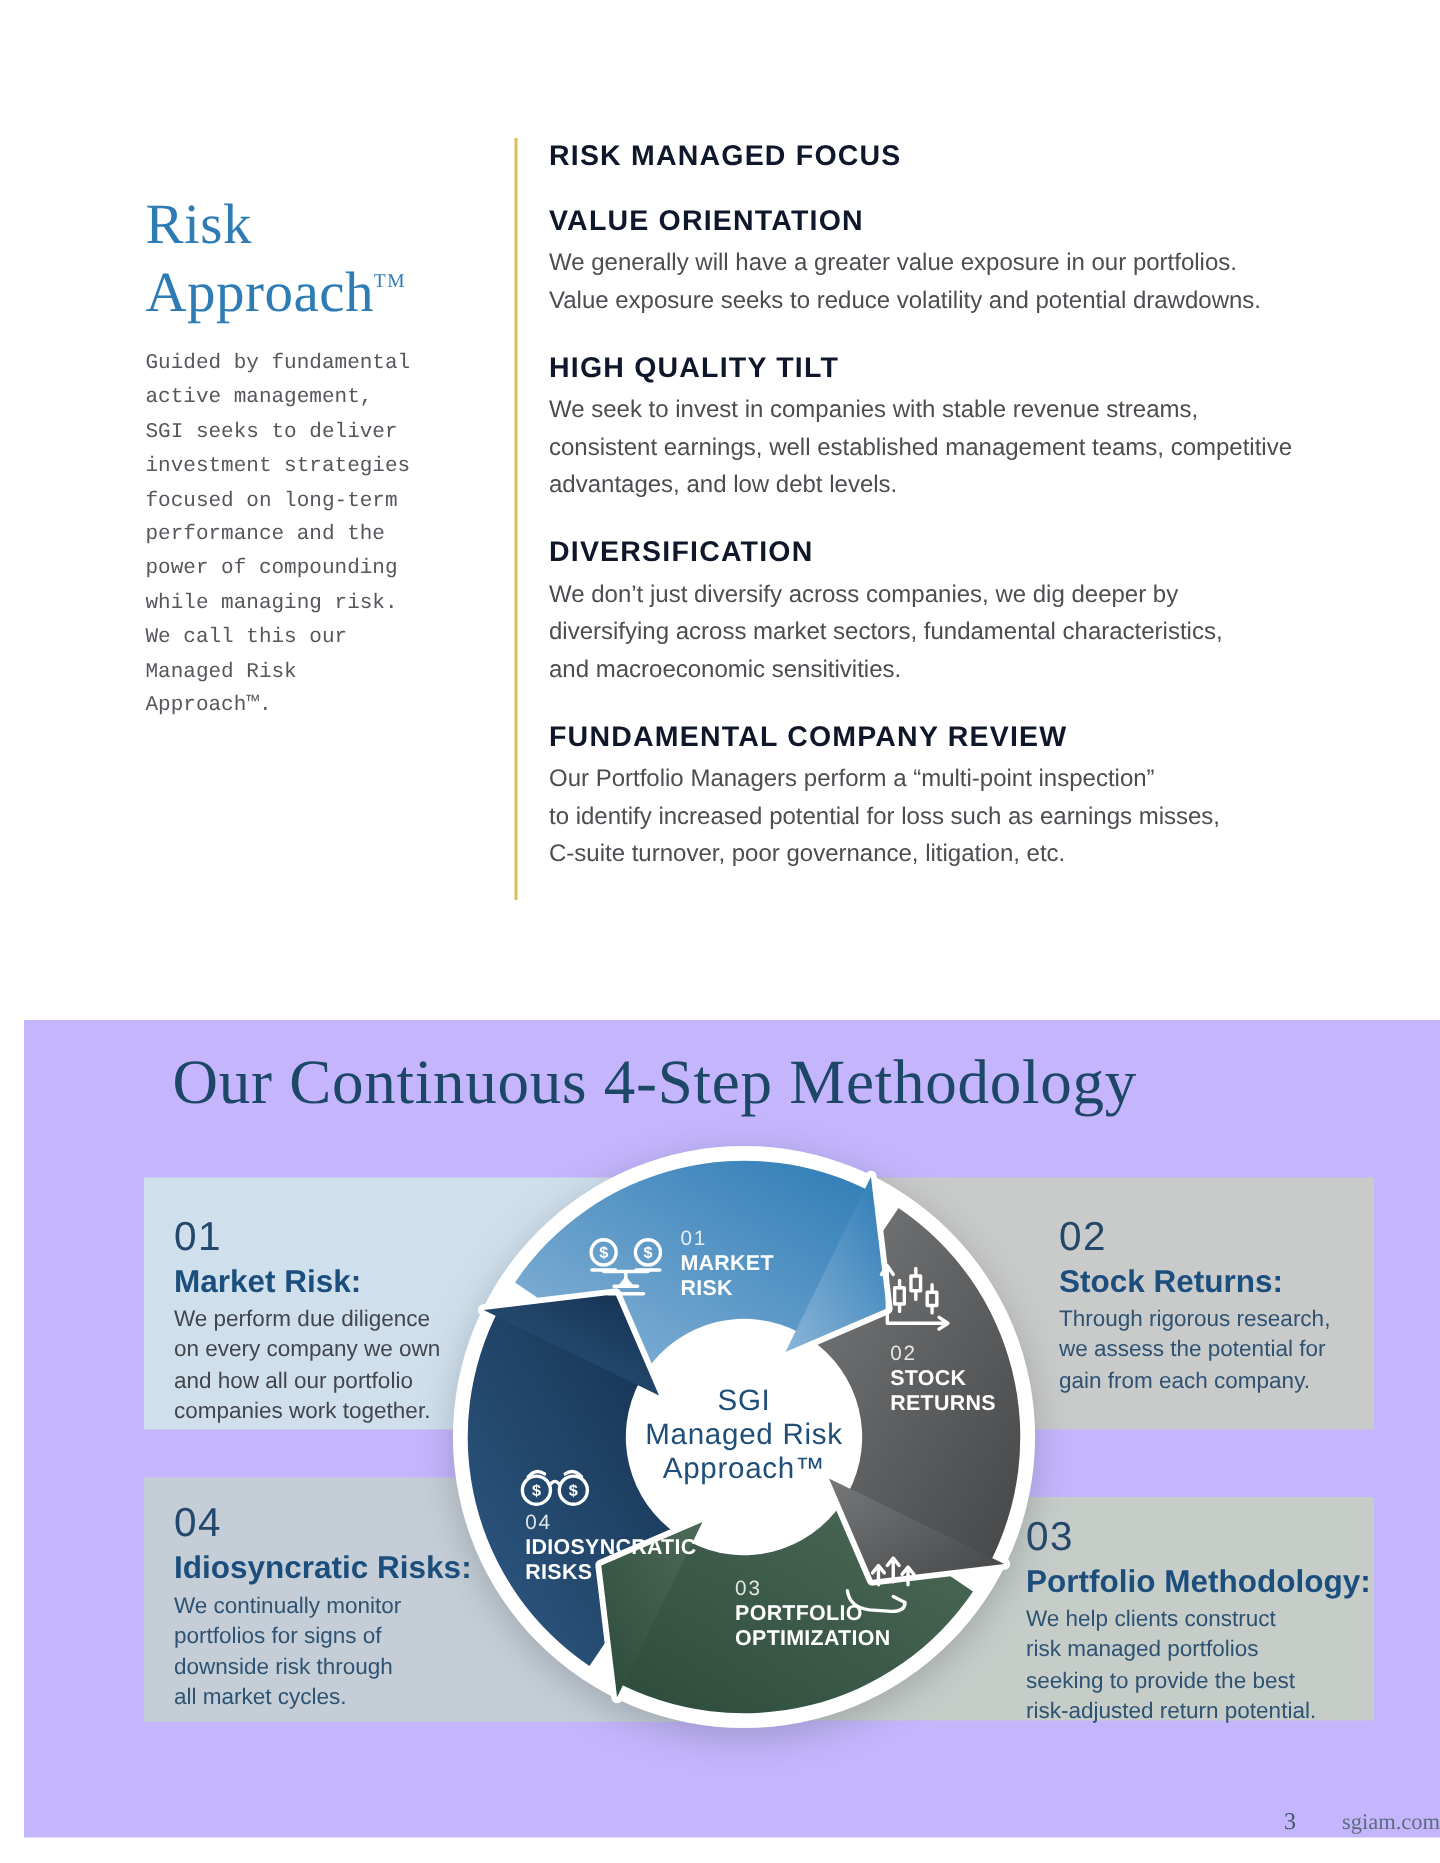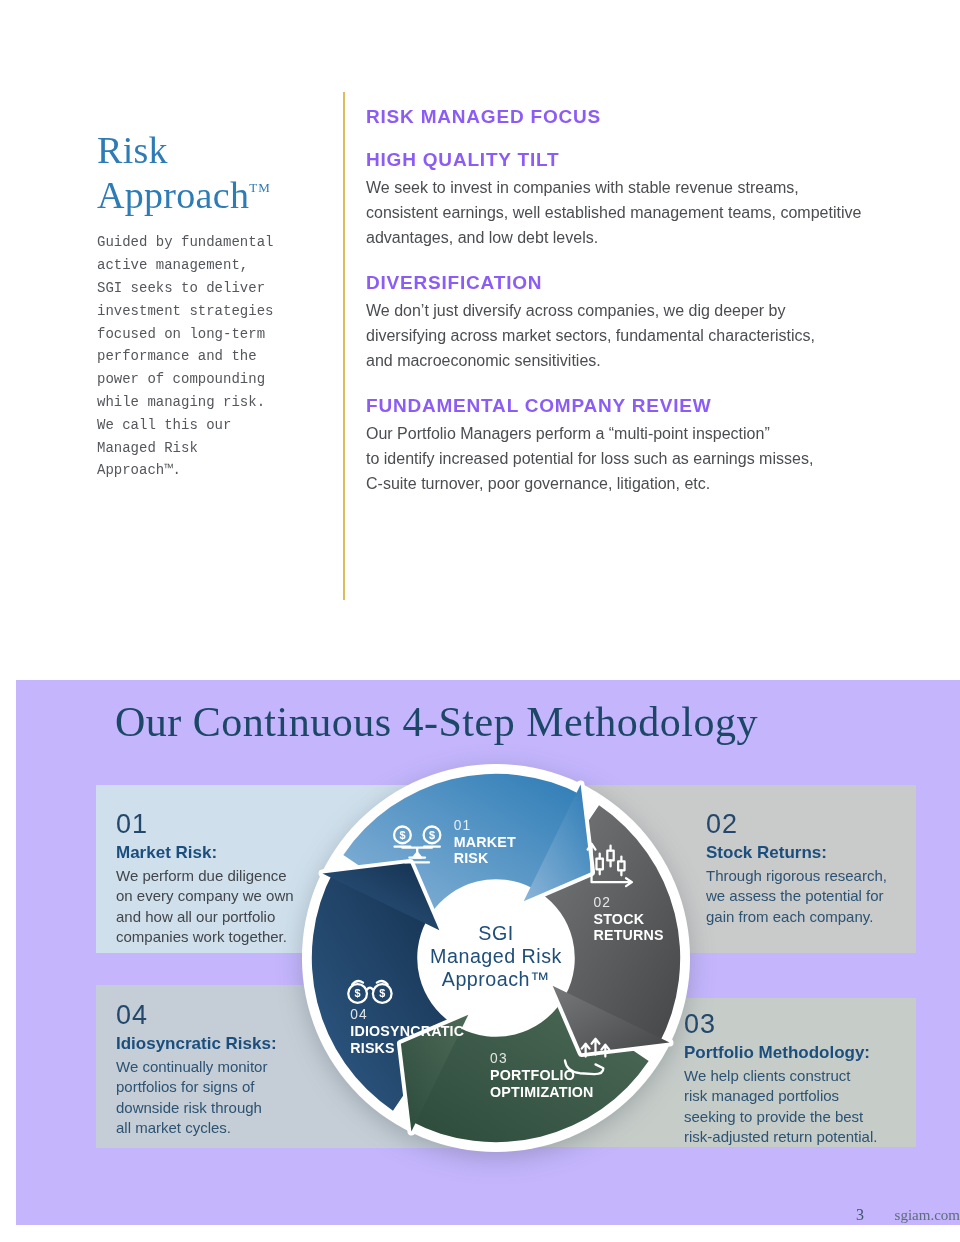--- a/index.html
+++ b/index.html
@@ -8,34 +8,34 @@
   
   .intro{position:absolute;left:97px;top:84px;width:252px;}
   .intro h1{margin:0;font-family:"Liberation Serif","DejaVu Serif",serif;font-weight:400;
             font-size:38px;line-height:1.17;color:#2e7cb5;letter-spacing:.3px;}
   .intro h1 .tm{font-size:13px;position:relative;top:-16px;letter-spacing:1px;}
   .intro-text{margin:14px 0 2px;font-size:14px;line-height:1.63;color:#55575c;white-space:pre-line;font-family:Liberation Mono, monospace;}
   .gold-rule{position:absolute;left:343px;top:92px;width:2px;height:508px;background:#dcbd58;}
   
   .features{position:absolute;left:366px;top:90px;width:580px;}
   .feature{margin-bottom:21px;}
-  .feature h2{margin:16px 0 5px;font-size:19px;font-weight:700;color:#8b5cf6;letter-spacing:.8px;}
+  .feature h2{margin:4px 0 5px;font-size:19px;font-weight:700;color:#0f172a;letter-spacing:.8px;}
   .feature p{margin:0;font-size:16px;line-height:1.56;color:#4b4d51;white-space:pre-line;}
   
   .methodology{position:absolute;left:16px;top:680px;width:960px;height:545px;background:#c4b5fd;}
   .methodology>h2{position:absolute;left:99px;top:18px;margin:0;
         font-family:"Liberation Serif","DejaVu Serif",serif;font-weight:400;font-size:42px;
         color:#1c4766;letter-spacing:.5px;}
   .step-box{position:absolute;box-sizing:border-box;}
   .b1{left:80px;top:105px;width:400px;height:168px;padding:24px 0 0 20px;}
   .b2{left:480px;top:105px;width:420px;height:168px;padding:24px 0 0 210px;}
   .b3{left:480px;top:318px;width:420px;height:149px;padding:11px 0 0 188px;}
   .b4{left:80px;top:305px;width:400px;height:163px;padding:15px 0 0 20px;}
   .step-num{font-size:27px;color:#24486b;letter-spacing:1px;line-height:1.15;font-weight:400;}
-  .step-head{font-size:17px;font-weight:700;color:#1c4e7d;margin:3px 0 3px;}
+  .step-head{font-size:21px;font-weight:700;color:#1c4e7d;margin:3px 0 3px;}
   .step-body{font-size:15px;line-height:1.36;color:#2d5272;white-space:pre-line;}
   .b1 .step-body{color:#42454b;}
   .wheel{position:absolute;left:283px;top:81px;width:394px;height:394px;
          filter:drop-shadow(0 6px 12px rgba(70,80,92,.30));}
   
   .footer-site{position:absolute;left:0;top:1207px;width:960px;text-align:right;
         font-family:"Liberation Serif","DejaVu Serif",serif;font-size:15px;color:#5d6c7e;}
   .footer-page{position:absolute;left:838px;top:1206px;width:26px;text-align:right;
         font-family:"Liberation Serif","DejaVu Serif",serif;font-size:16px;color:#41566c;}
 </style>
@@ -59,20 +59,25 @@
 We call this our
 Managed Risk
 Approach™.</p>
   </section>
 
   <div class="gold-rule"></div>
 
   <section class="features">
     <div class="feature">
       <h2>RISK MANAGED FOCUS</h2>
+    </div>
+    <div class="feature">
+      <h2>VALUE ORIENTATION</h2>
+      <p>We generally will have a greater value exposure in our portfolios.
+Value exposure seeks to reduce volatility and potential drawdowns.</p>
     </div>
     <div class="feature">
       <h2>HIGH QUALITY TILT</h2>
       <p>We seek to invest in companies with stable revenue streams,
 consistent earnings, well established management teams, competitive
 advantages, and low debt levels.</p>
     </div>
     <div class="feature">
       <h2>DIVERSIFICATION</h2>
       <p>We don’t just diversify across companies, we dig deeper by

